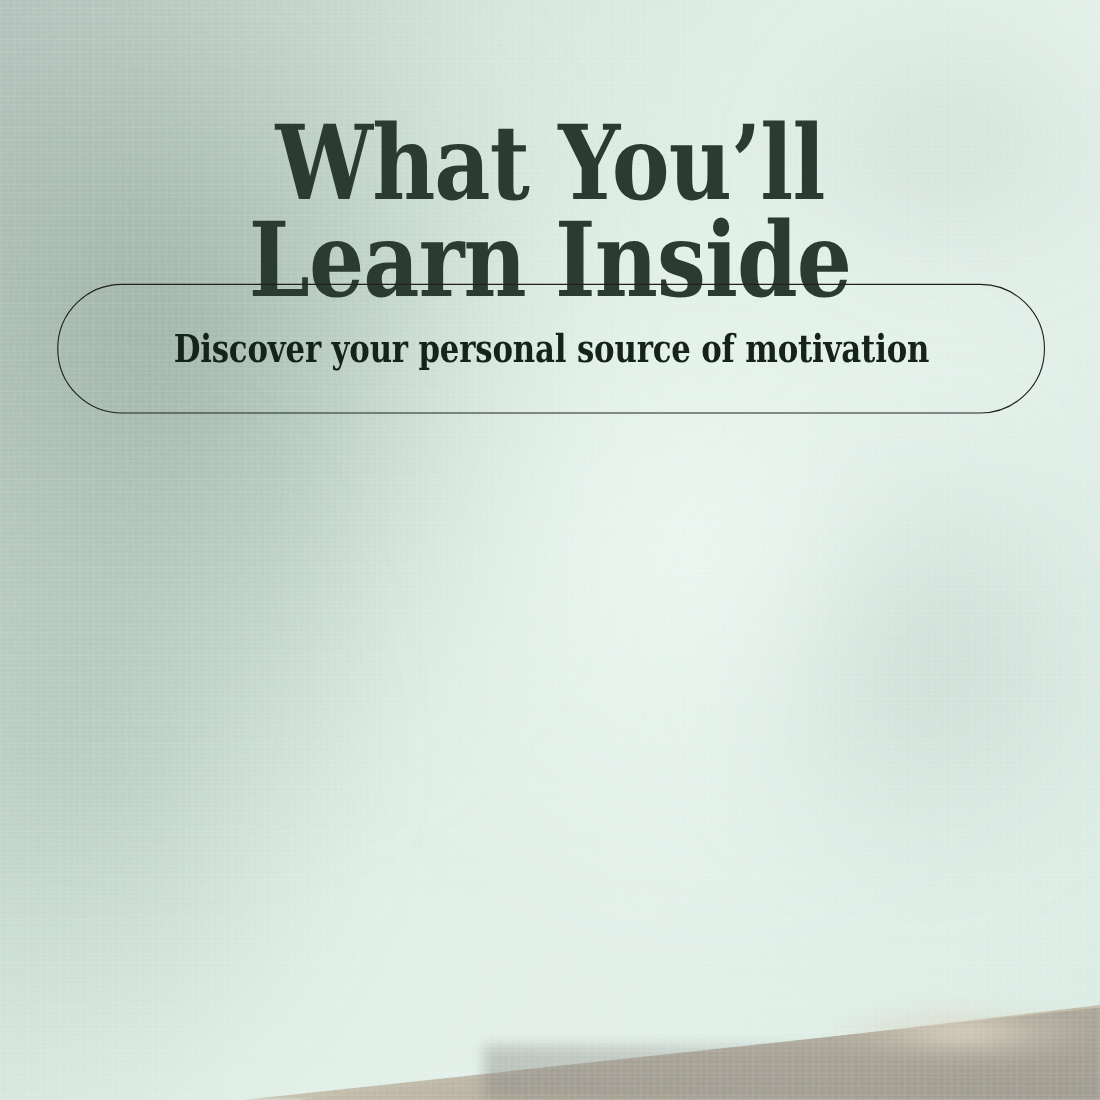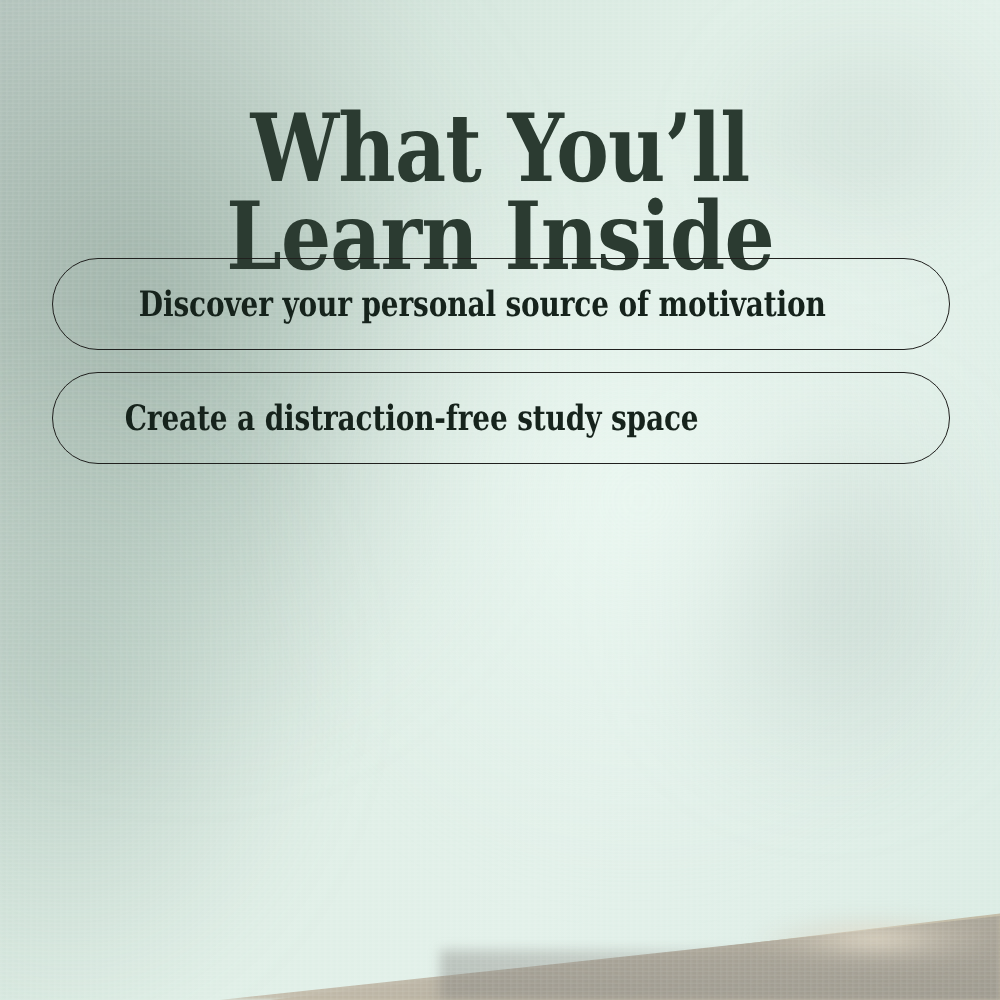--- a/index.html
+++ b/index.html
@@ -189,27 +189,27 @@
 
   .pill-list {
     position: absolute;
     left: 52px;
     top: 258px;
     width: 898px;
   }
 
   .pill {
     position: relative;
-    height: 92px;
+    height: 118px;
     margin-bottom: 22px;
     border: 1.6px solid #20201e;
     border-radius: 60px;
     display: flex;
     align-items: center;
-    justify-content: flex-start;
+    justify-content: center;
     box-sizing: border-box;
     background: transparent;
   }
   .pill:last-child { margin-bottom: 0; }
 
   .pill-label {
     color: #16231c;
     font-family: "DejaVu Serif", serif;
     font-weight: 700;
     font-size: 35px;
@@ -245,22 +245,19 @@
       <span class="hl-line">What You’ll</span>
       <span class="hl-line">Learn Inside</span>
     </h1>
 
     <div class="pill-list">
 
       <div class="pill">
         <span class="pill-label">Discover your personal source of motivation</span>
       </div>
 
-      <div class="pill">
-        <span class="pill-label">Create a distraction-free study space</span>
-      </div>
 
 
 
 
     </div>
   </div>
 </div>
 
 </body></html>

